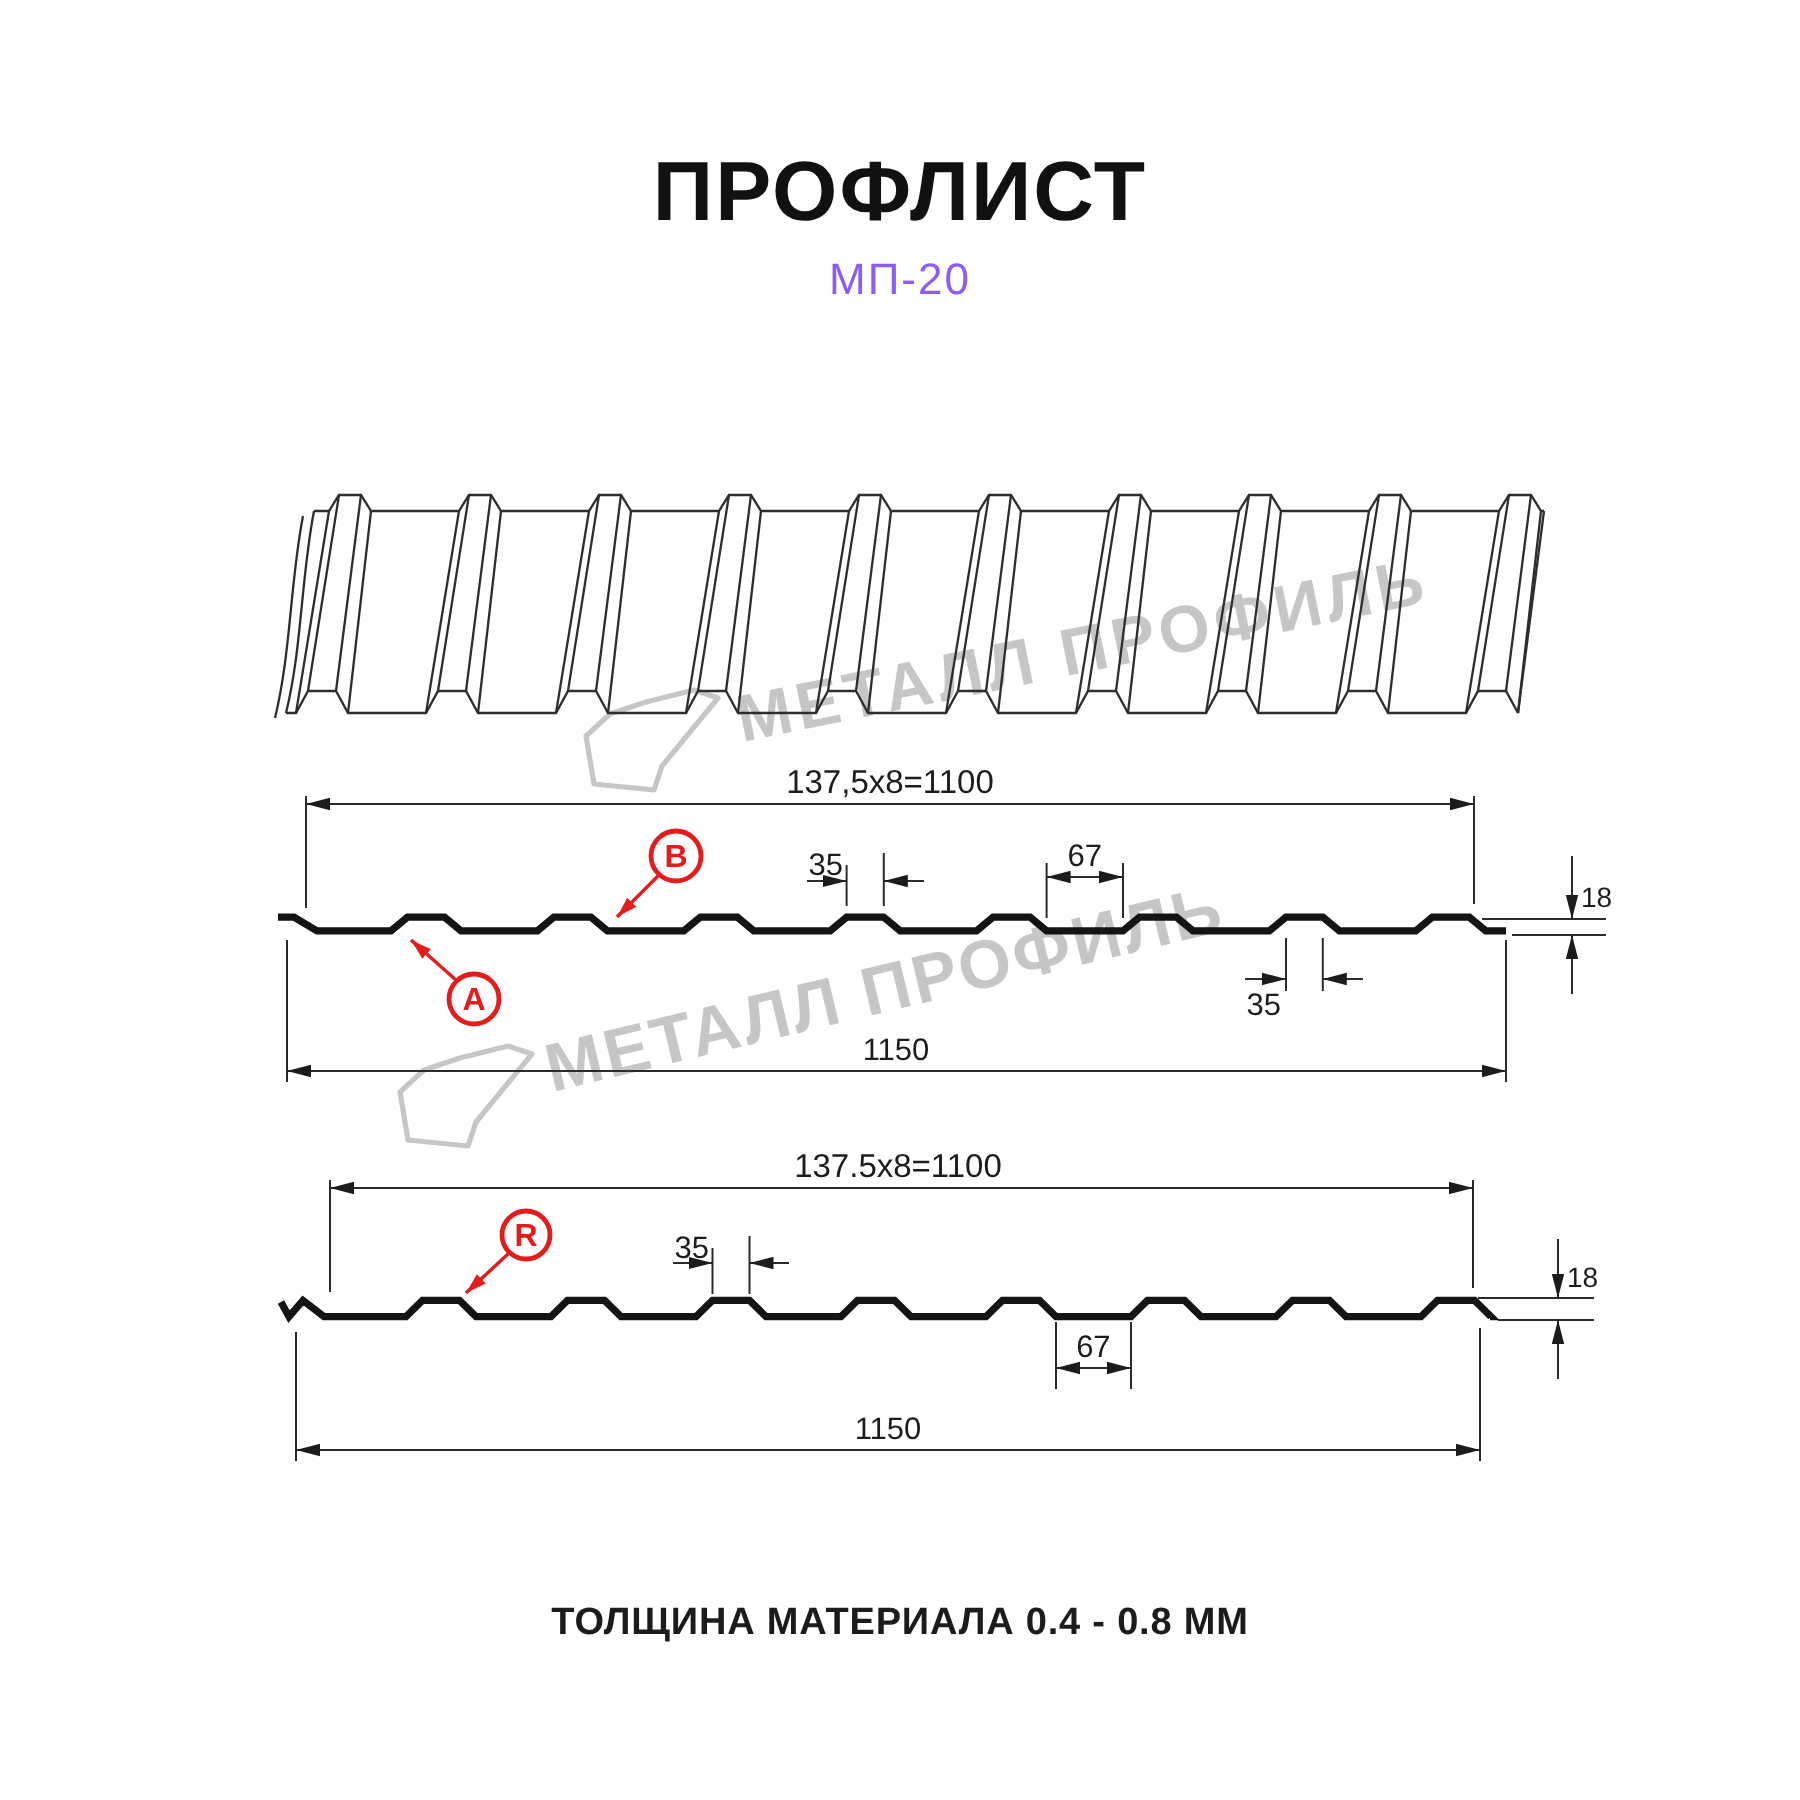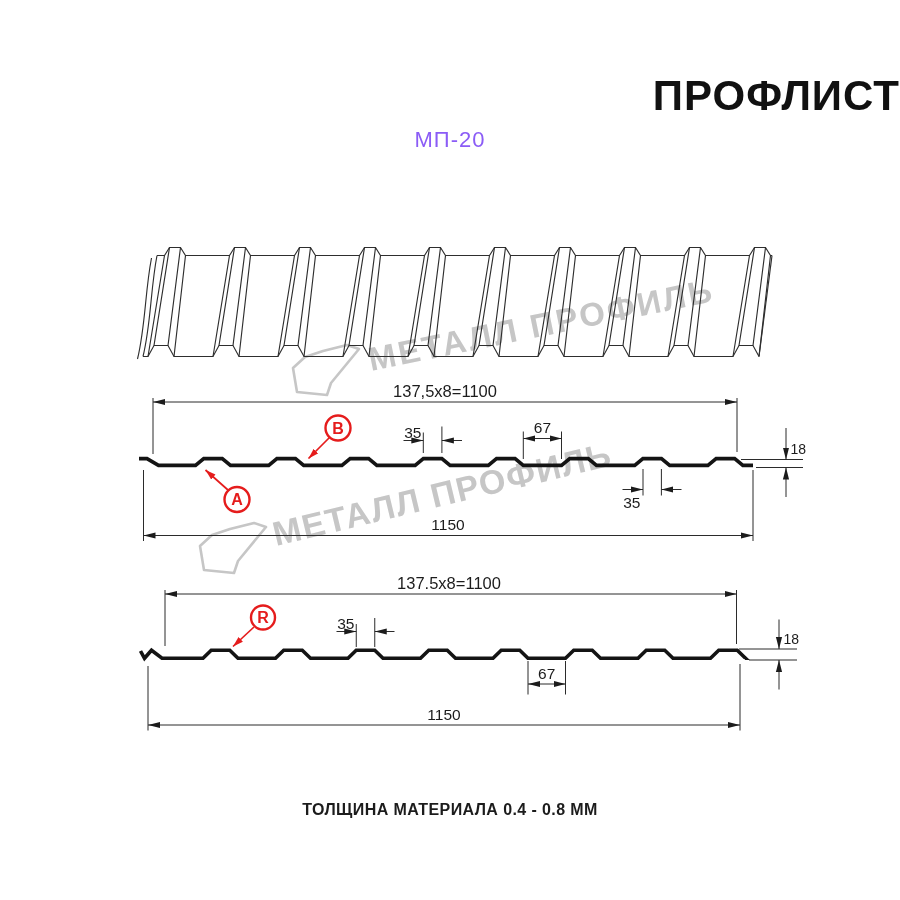--- a/index.html
+++ b/index.html
@@ -1,23 +1,23 @@
 <!DOCTYPE html>
 <html><head>
 <meta charset="utf-8">
 <style>
   html,body{margin:0;padding:0;background:#ffffff;}
   .page{position:relative;width:900px;height:900px;background:#fff;overflow:hidden;
         font-family:"Liberation Sans",sans-serif;}
-  .title{position:absolute;left:0;right:0;top:72px;text-align:right;
+  .title{position:absolute;left:0;right:0;top:72px;text-align:center;
          font-size:42px;font-weight:700;letter-spacing:1px;color:#111;}
   .subtitle{position:absolute;left:0;right:0;top:127px;text-align:center;
          font-size:22px;font-weight:500;letter-spacing:1px;color:#8b5cf6;}
   .footer{position:absolute;left:0;right:0;top:801px;text-align:center;
-         font-size:16px;font-weight:700;letter-spacing:0.4px;color:#1c1c1c;}
+         font-size:19px;font-weight:700;letter-spacing:0.4px;color:#1c1c1c;}
   svg{position:absolute;left:0;top:0;}
   .thin{stroke:#2b2b2b;stroke-width:1;fill:none;}
   .profile{stroke:#141414;stroke-width:3.6;fill:none;stroke-linejoin:miter;stroke-linecap:butt;}
   .sheet{stroke:#2e2e2e;stroke-width:1.15;fill:none;stroke-linejoin:miter;}
   .red-line{stroke:#e51c1c;stroke-width:1.7;fill:none;}
   .red-circ{stroke:#e51c1c;stroke-width:2.4;fill:#ffffff;}
   text{font-family:"Liberation Sans",sans-serif;fill:#1c1c1c;}
   .t14{font-size:14px;} .t15{font-size:15.5px;} .t16{font-size:16.5px;}
   .mid{text-anchor:middle;} .end{text-anchor:end;}
   .redt{fill:#e51c1c;font-size:16px;font-weight:bold;text-anchor:middle;}

